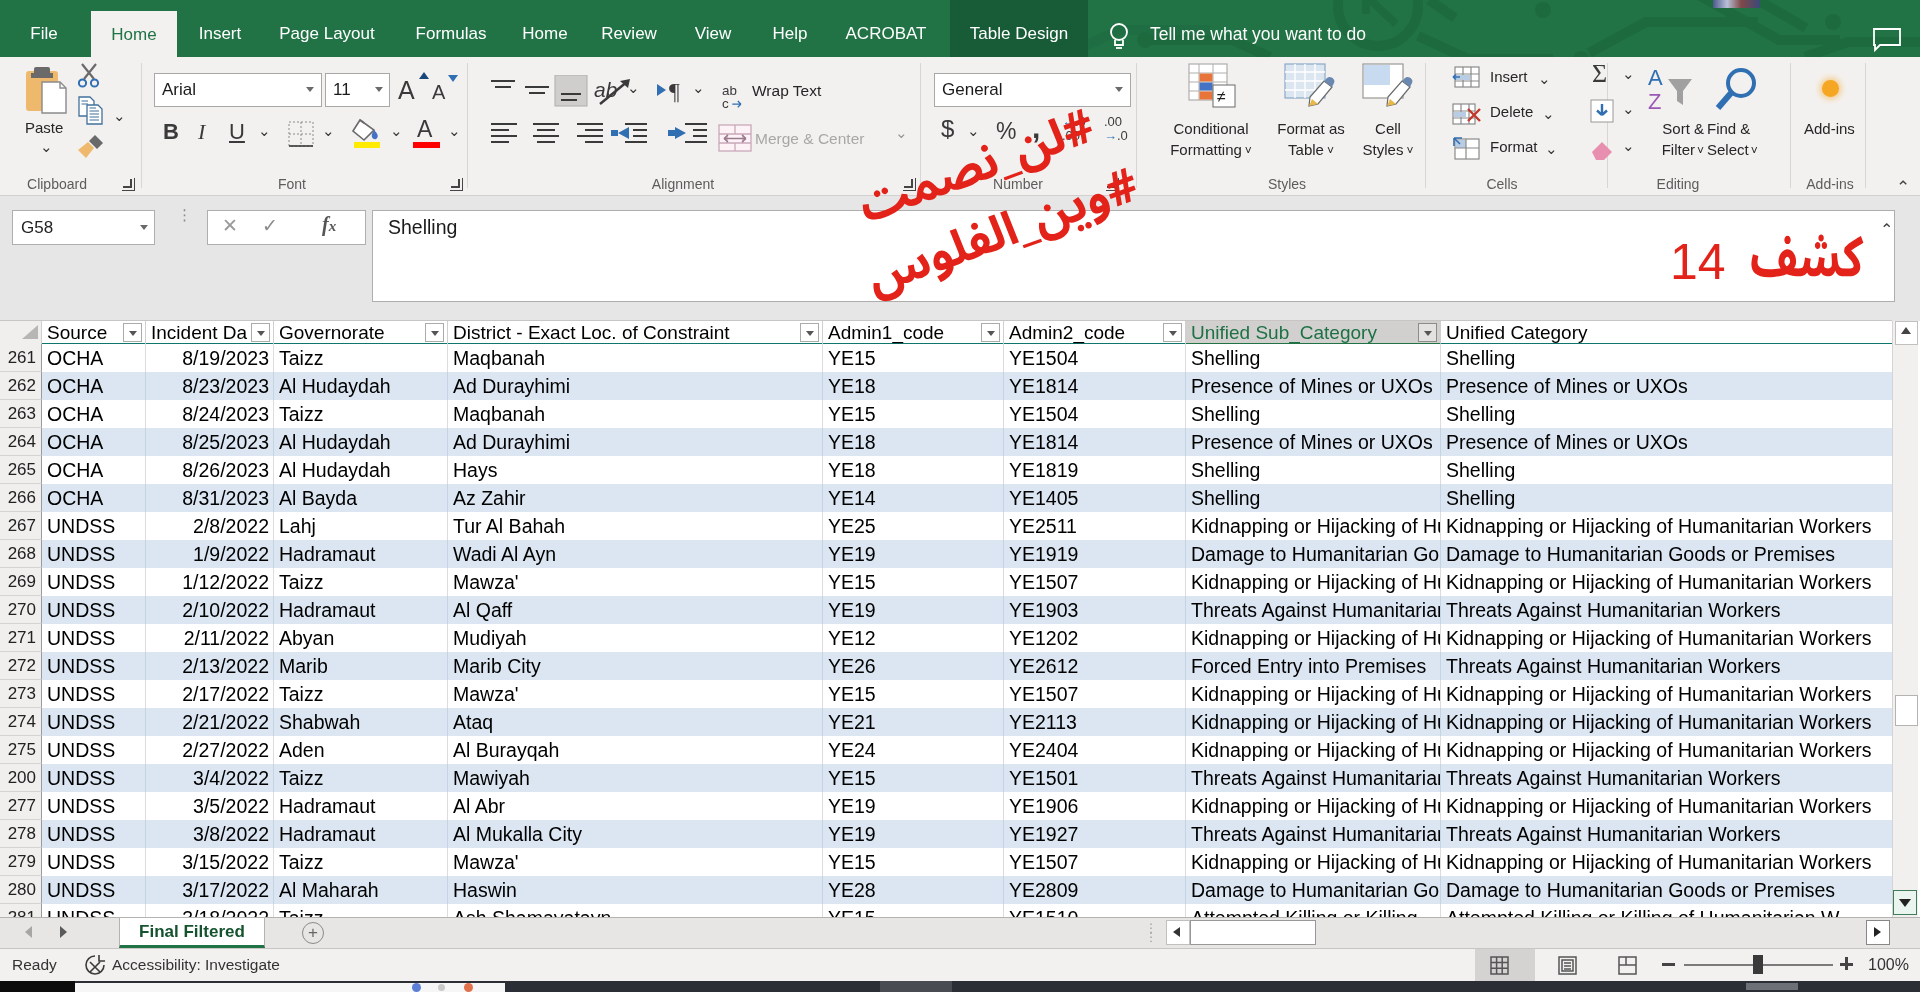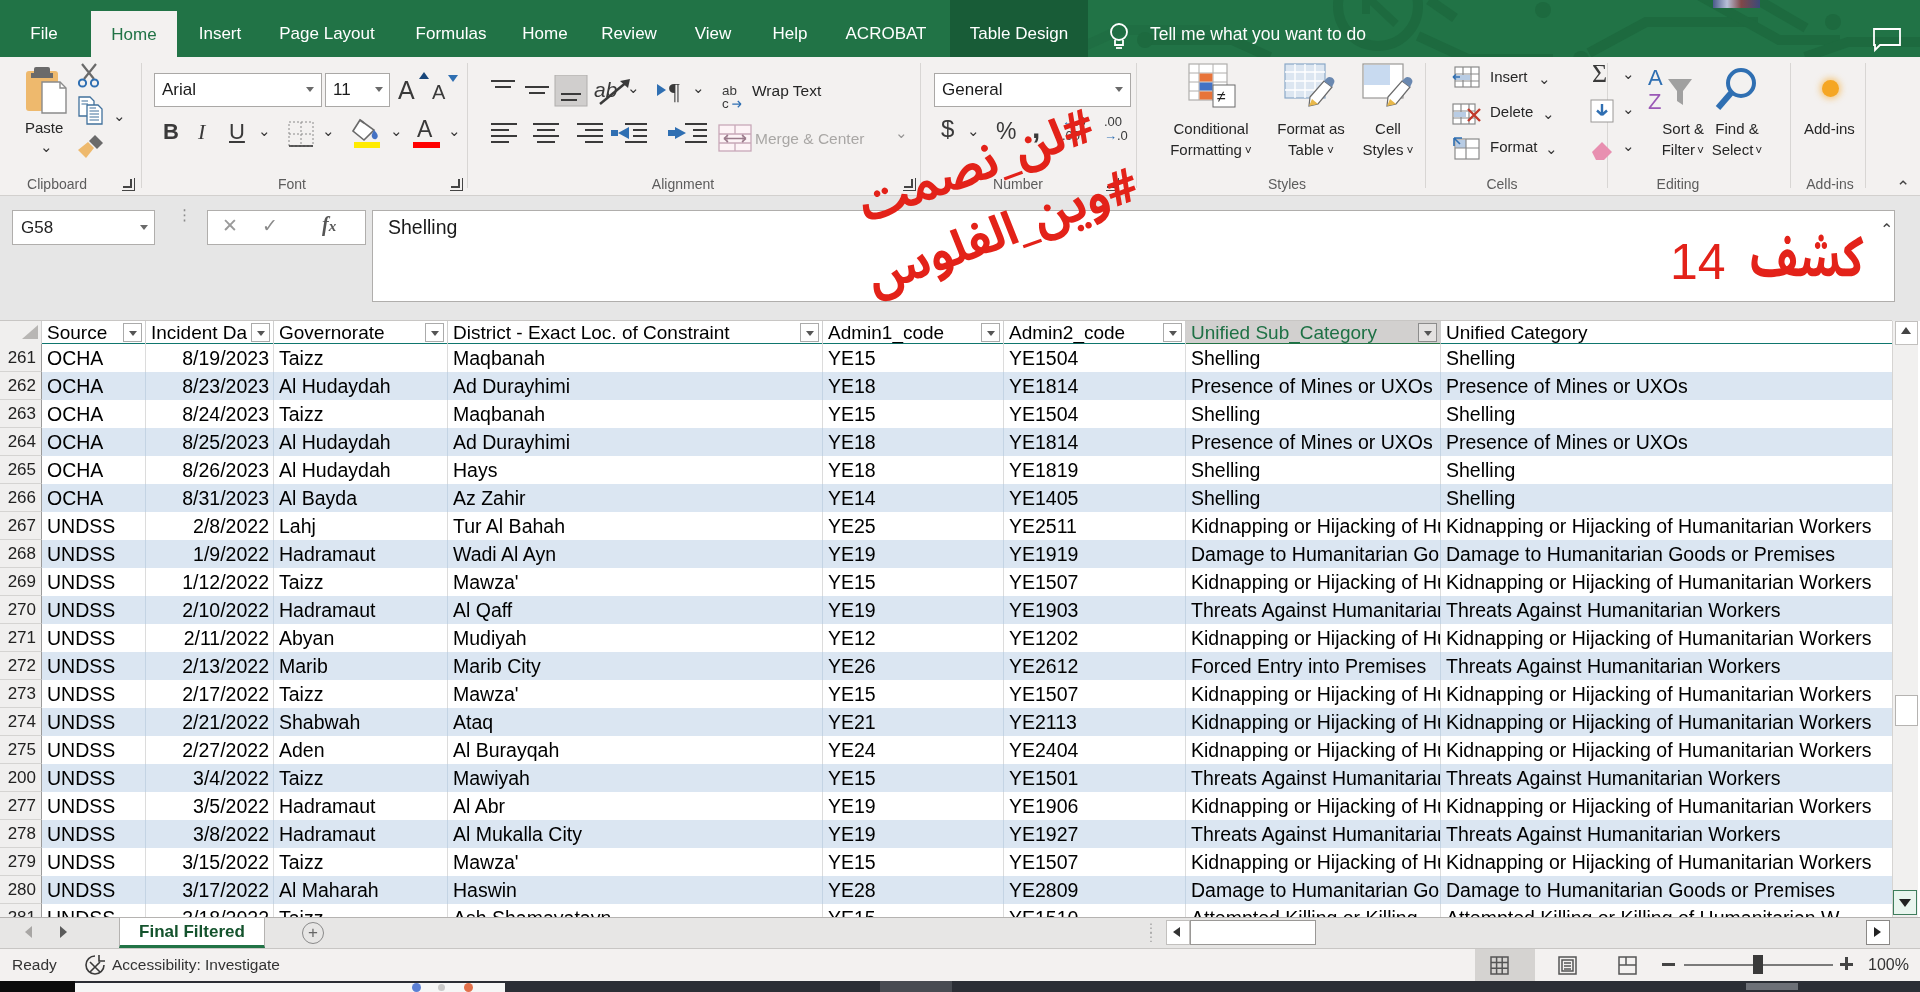--- a/index.html
+++ b/index.html
@@ -325,21 +325,21 @@
  <svg class="abs" style="left:1648px;top:8px" width="56" height="54" viewBox="0 0 56 54">
   <text x="0" y="20" font-size="22" fill="#2f6fb2" font-family="Liberation Sans">A</text>
   <text x="0" y="44" font-size="22" fill="#9b59b6" font-family="Liberation Sans">Z</text>
   <path d="M20 14 L44 14 L35 26 L35 40 L29 36 L29 26 Z" fill="#a0a0a0"></path>
  </svg>
  <div class="rbtn-lab abs" style="left:1644px;top:61px;width:60px;text-align:right;line-height:21px">Sort &amp;<br>Filter<span style="font-size:12px;margin-left:2px">˅</span></div>
  <svg class="abs" style="left:1712px;top:9px" width="50" height="50" viewBox="0 0 50 50">
   <circle cx="29" cy="17" r="13" stroke="#2f6fb2" stroke-width="4" fill="none"></circle>
   <path d="M19 27 L6 42" stroke="#2f6fb2" stroke-width="6"></path>
  </svg>
- <div class="rbtn-lab abs" style="left:1707px;top:61px;width:60px;text-align:center;line-height:21px">Find &amp;<br>Select<span style="font-size:12px;margin-left:2px">˅</span></div>
+ <div class="rbtn-lab abs" style="left:1707px;top:61px;width:60px;line-height:21px">Find &amp;<br>Select<span style="font-size:12px;margin-left:2px">˅</span></div>
  <div class="abs" style="left:1822px;top:23px;width:17px;height:17px;border-radius:50%;background:#f5a623;box-shadow:0 0 6px 2px rgba(245,166,35,.55)"></div>
  <div class="rbtn-lab abs" style="left:1804px;top:63px">Add-ins</div>
  <div class="abs" style="left:1896px;top:120px;font-size:17px;color:#444">⌃</div>
 </div>
 
 <div id="fstrip">
  <div class="wbox" style="left:12px;top:14px;width:143px;height:35px;font-size:17px;color:#222;line-height:33px;padding-left:8px">G58</div>
  <div class="carr" style="left:140px;top:29px"></div>
  <div class="abs" style="left:177px;top:14px;color:#8a8a8a;font-size:15px;letter-spacing:0;line-height:9px">⋮</div>
  <div class="wbox" style="left:207px;top:14px;width:159px;height:35px"></div>

